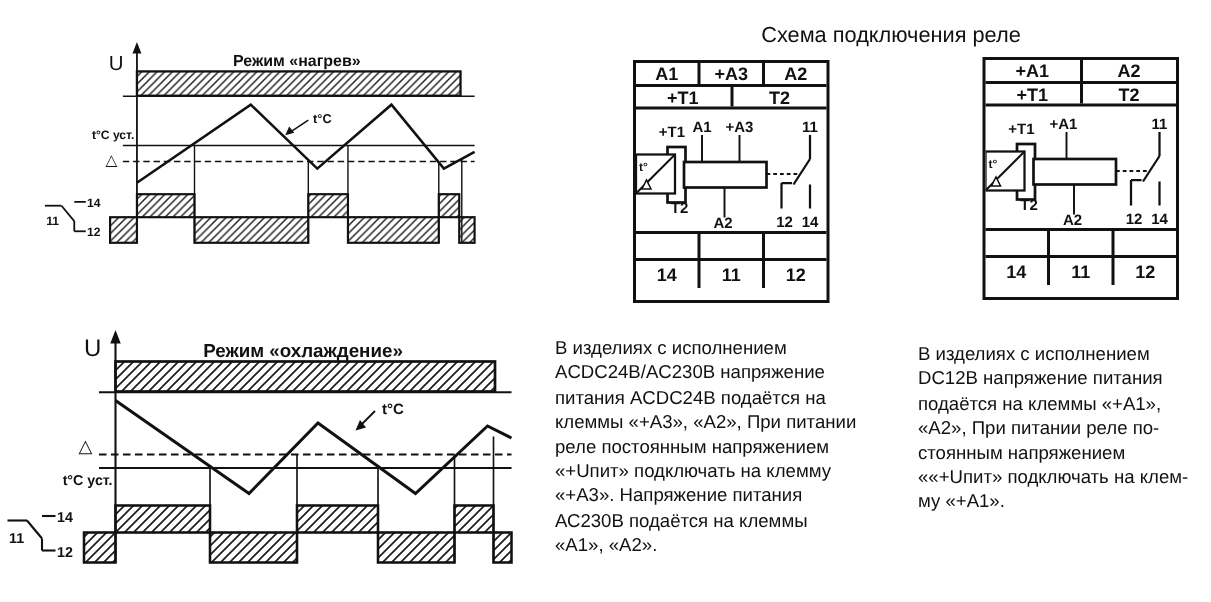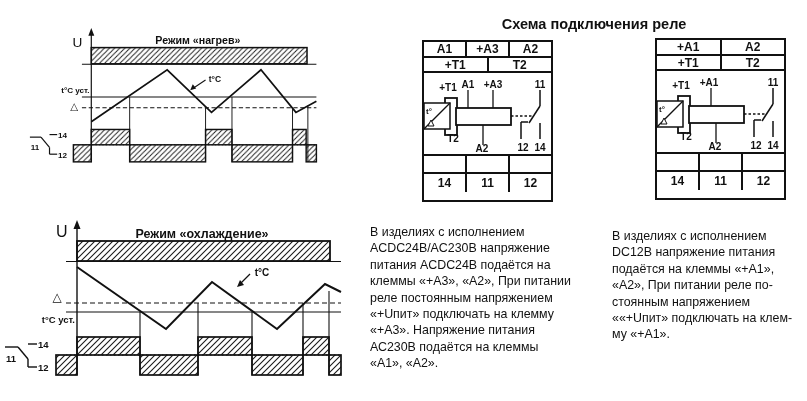--- a/index.html
+++ b/index.html
@@ -14,21 +14,21 @@
   .tbox{position:absolute;width:131px;height:162px;border:2px solid #111;box-sizing:border-box;background:#fff;}
   .trow{display:flex;border-bottom:2px solid #111;box-sizing:border-box;}
   .trow:last-child{border-bottom:none;}
   .tcell{flex:1;display:flex;align-items:center;justify-content:center;
          border-right:2px solid #111;box-sizing:border-box;
          font-size:12px;font-weight:bold;}
   .tcell:last-child{border-right:none;}
   .r1{height:16px;} .r2{height:15px;} .rs{height:83px;border-bottom:2px solid #111;} 
   .r4{height:18px;} .r5{height:18px;}
   .conn-title{position:absolute;left:400px;top:16px;width:388px;text-align:center;
-              font-size:14.5px;font-weight:bold;}
+              font-size:14.5px;font-weight:normal;}
   .note{position:absolute;font-size:12.4px;line-height:16.4px;white-space:pre-line;}
   .note-left{left:370px;top:224px;width:250px;}
   .note-right{left:612px;top:228px;width:192px;}
 </style>
 </head>
 <body>
 
 <div class="page">
 
   <svg class="abs" style="left:0;top:28px" width="348" height="162" viewBox="0 28 348 190">

